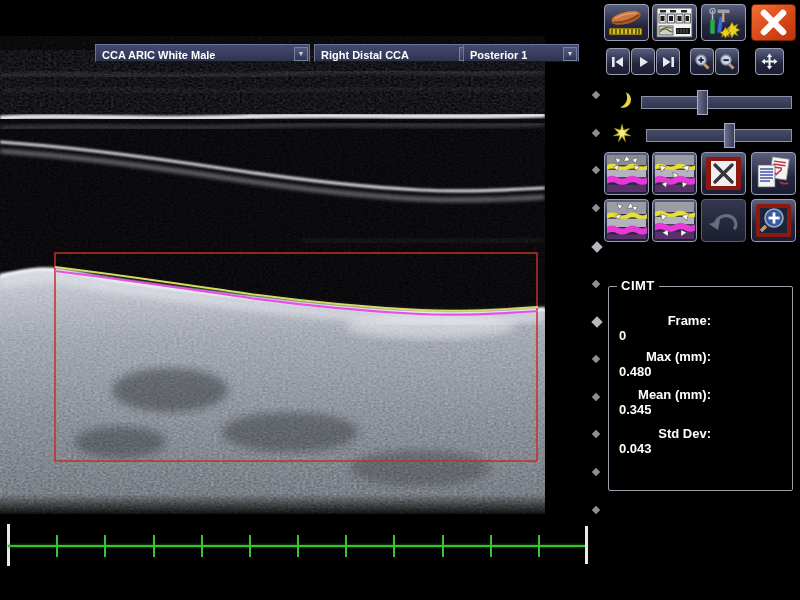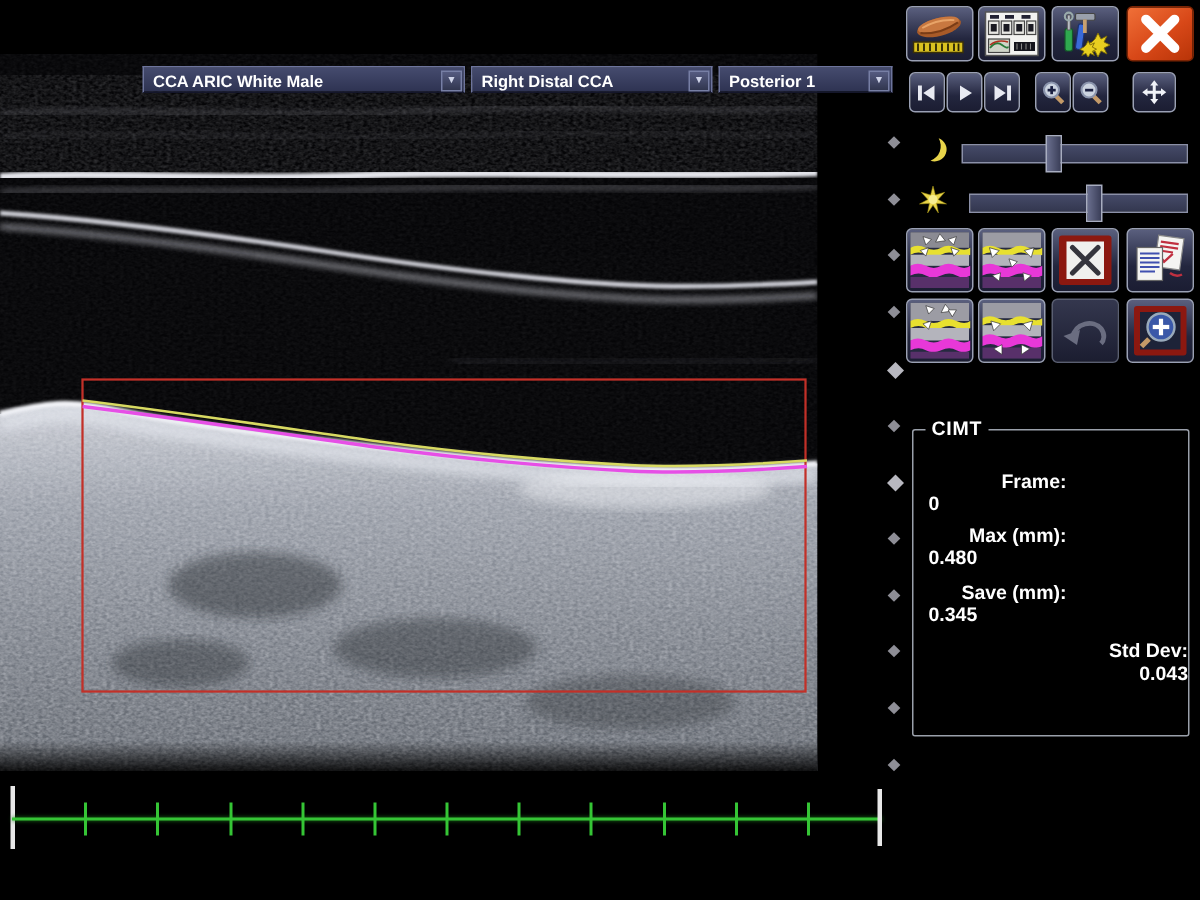--- a/index.html
+++ b/index.html
@@ -13,21 +13,21 @@
   .dropdown{position:absolute;top:44px;height:18px;background:linear-gradient(180deg,#454b6e,#2e3352);
             border:1px solid #6d749c;border-bottom-color:#14162a;display:flex;align-items:flex-end;
             box-sizing:border-box;cursor:default;}
   .dropdown .dd-label{color:#fff;font-size:11px;font-weight:bold;padding-left:6px;white-space:nowrap;
             overflow:hidden;flex:1;}
   .dd-arrow{width:14px;height:14px;margin-right:1px;background:linear-gradient(180deg,#555b80,#31364f);
             border:1px solid #777fa5;box-sizing:border-box;color:#cfd4e8;font-size:7px;line-height:12px;
             text-align:center;flex:none;}
   #dd-exam{left:95px;width:215px;}
   #dd-loc{left:314px;width:161px;}
-  #dd-angle{left:479px;width:116px;}
+  #dd-angle{left:463px;width:116px;}
 
   
   .btn{position:absolute;background:linear-gradient(180deg,#5a5f7e,#23263e 60%,#1b1d32);
        border:1px solid #9aa0b4;border-radius:4px;box-sizing:border-box;
        display:flex;align-items:center;justify-content:center;cursor:pointer;}
   .btn.disabled{background:linear-gradient(180deg,#34374e,#1b1d30);border-color:#5a5f72;}
 
   
   .tb{top:4px;width:45px;height:37px;}
   #tb-probe{left:604px;} #tb-report{left:652px;} #tb-tools{left:701px;} #tb-close{left:751px;padding:0;}
@@ -55,21 +55,21 @@
 
   
   #cimt-panel{position:absolute;left:608px;top:258px;width:185px;height:205px;
       border:1px solid #9aa0aa;border-radius:2px;box-sizing:border-box;margin-top:28px;}
   #cimt-legend{position:absolute;top:-9px;left:8px;background:#000;color:#fff;
       font-size:13px;font-weight:bold;padding:0 4px;letter-spacing:.5px;}
   .cimt-row{position:absolute;left:0;width:100%;display:flex;color:#fff;
       font-size:13px;font-weight:bold;flex-direction:column;}
   .cimt-label{width:102px;text-align:right;flex:none;}
   .cimt-value{margin-left:10px;}
-  #row-frame{top:26px;} #row-max{top:62px;} #row-mean{top:100px;} #row-std{top:139px;align-items:flex-end;}
+  #row-frame{top:26px;} #row-max{top:62px;} #row-mean{top:100px;} #row-std{top:139px;}
   #save-cimt{position:absolute;left:36px;top:170px;width:110px;height:23px;
       background:linear-gradient(180deg,#4b5377,#32395a);border:1px solid #aab0c0;border-radius:3px;
       color:#fff;font-size:12px;font-weight:bold;font-family:"Liberation Sans",sans-serif;cursor:pointer;}
 
   
   .diamond{position:absolute;left:593px;width:6px;height:6px;background:#8e8e96;
       transform:rotate(45deg);}
 
   
   #ruler{position:absolute;left:0;top:524px;width:600px;height:46px;}
@@ -415,21 +415,21 @@
     <span id="cimt-legend">CIMT</span>
     <div class="cimt-row" id="row-frame">
       <span class="cimt-label">Frame:</span>
       <span class="cimt-value">0</span>
     </div>
     <div class="cimt-row" id="row-max">
       <span class="cimt-label">Max (mm):</span>
       <span class="cimt-value">0.480</span>
     </div>
     <div class="cimt-row" id="row-mean">
-      <span class="cimt-label">Save (mm):</span>
+      <span class="cimt-label">Mean (mm):</span>
       <span class="cimt-value">0.345</span>
     </div>
     <div class="cimt-row" id="row-std">
       <span class="cimt-label">Std Dev:</span>
       <span class="cimt-value">0.043</span>
     </div>
   </div>
 
   <div id="rail">
       <div class="diamond" style="top: 92px;"></div>

